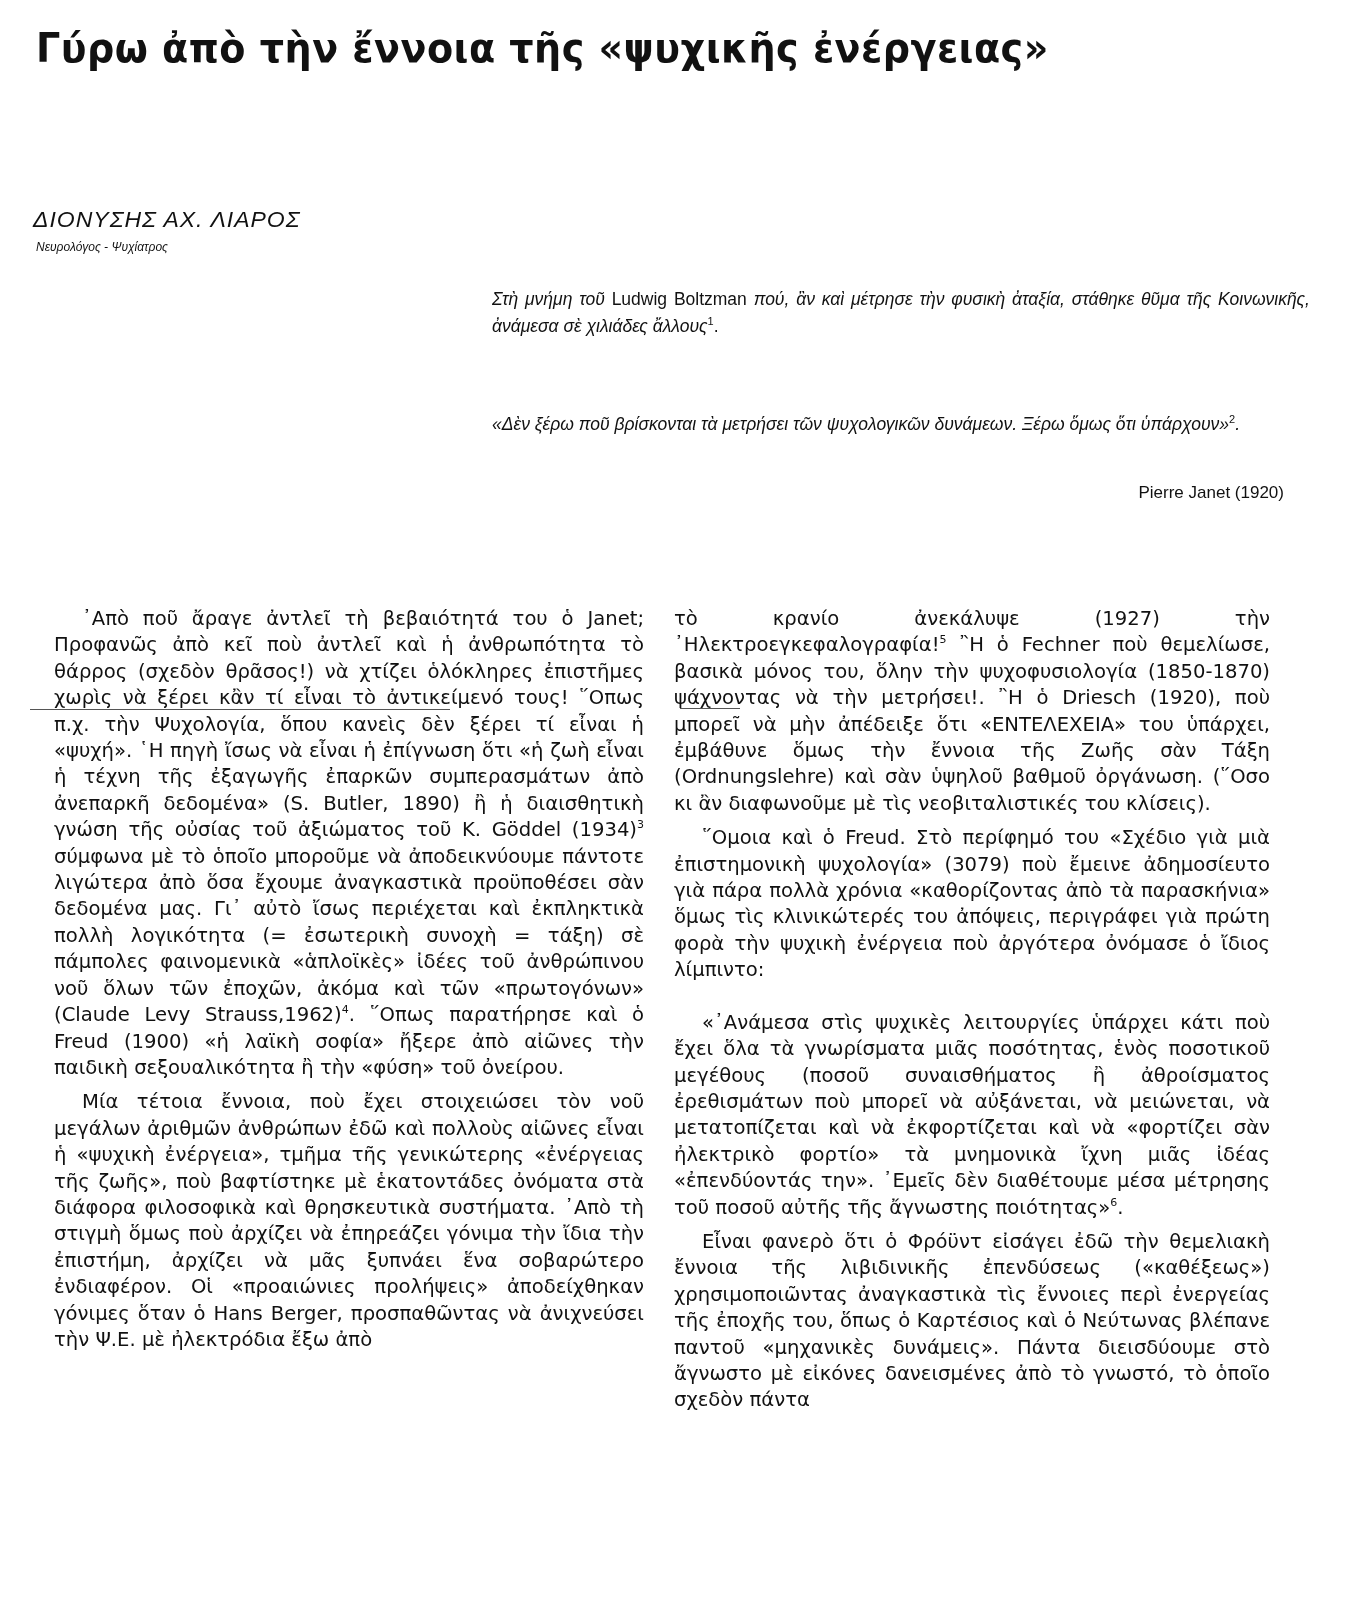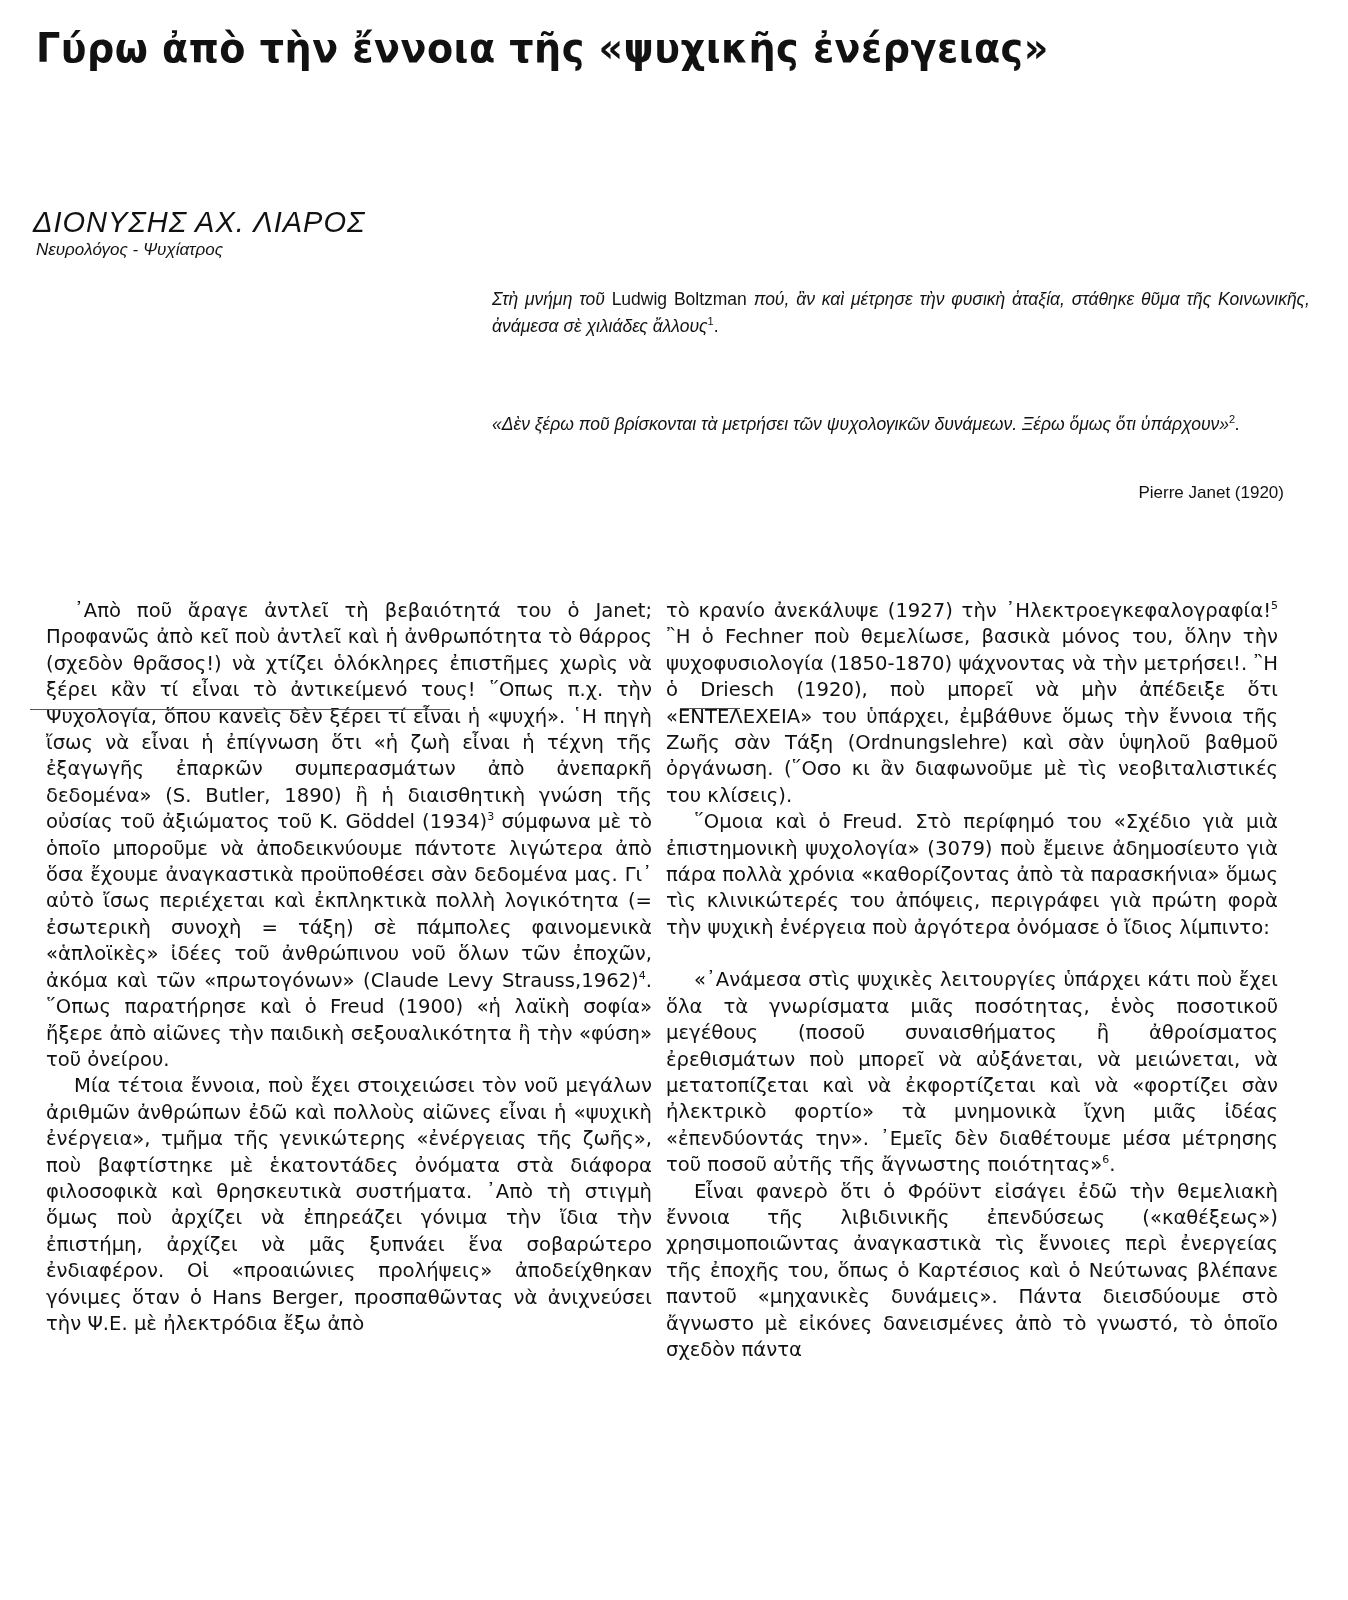--- a/index.html
+++ b/index.html
@@ -6,47 +6,47 @@
   body { width: 1348px; height: 1600px; position: relative; overflow: hidden; color: #111; }
   .title {
     position: absolute; left: 36px; top: 24px;
     font-family: "DejaVu Sans", sans-serif; font-weight: bold;
     font-size: 41px; letter-spacing: 0.5px; transform: scaleX(0.93); transform-origin: left top;
     white-space: nowrap; margin: 0;
   }
   .author {
     position: absolute; left: 33px; top: 206px;
     font-family: "Liberation Sans", sans-serif; font-style: italic;
-    font-size: 29px; letter-spacing: 1px; margin: 0; text-align: right;
+    font-size: 23px; letter-spacing: 1px; margin: 0; text-align: right;
   }
   .author-role {
     position: absolute; left: 36px; top: 240px;
     font-family: "Liberation Sans", sans-serif; font-style: italic;
-    font-size: 17px; margin: 0;
+    font-size: 12px; margin: 0;
   }
   .epigraph {
     position: absolute; left: 484px; width: 818px;
     font-family: "Liberation Sans", sans-serif; font-style: italic;
     font-size: 17.5px; line-height: 27px; text-align: justify; margin: 8px;
   }
   .epigraph .roman { font-style: normal; }
   .epi1 { top: 278px; }
   .epi2 { top: 403px; }
   .epi-attr {
     position: absolute; right: 46px; top: 465px;
     font-family: "Liberation Sans", sans-serif; font-size: 17px; margin: 18px;
   }
   .col {
     position: absolute; top: 598px; width: 606px;
     font-family: "DejaVu Sans", sans-serif; font-size: 19.6px; line-height: 26.4px;
     text-align: justify;
   }
   .col-left { left: 46px; }
   .col-right { left: 666px; width: 612px; }
-  .col p { margin: 0; text-indent: 28px; }
+  .col p { margin: 8px; text-indent: 28px; }
   .col p.cont { text-indent: 0; }
   .col p.block { margin-top: 26px; }
   sup { font-size: 11px; line-height: 0; }
   .mark {
     position: absolute; height: 1px; background: #555;
   }
 </style>
 </head>
 <body>
 

